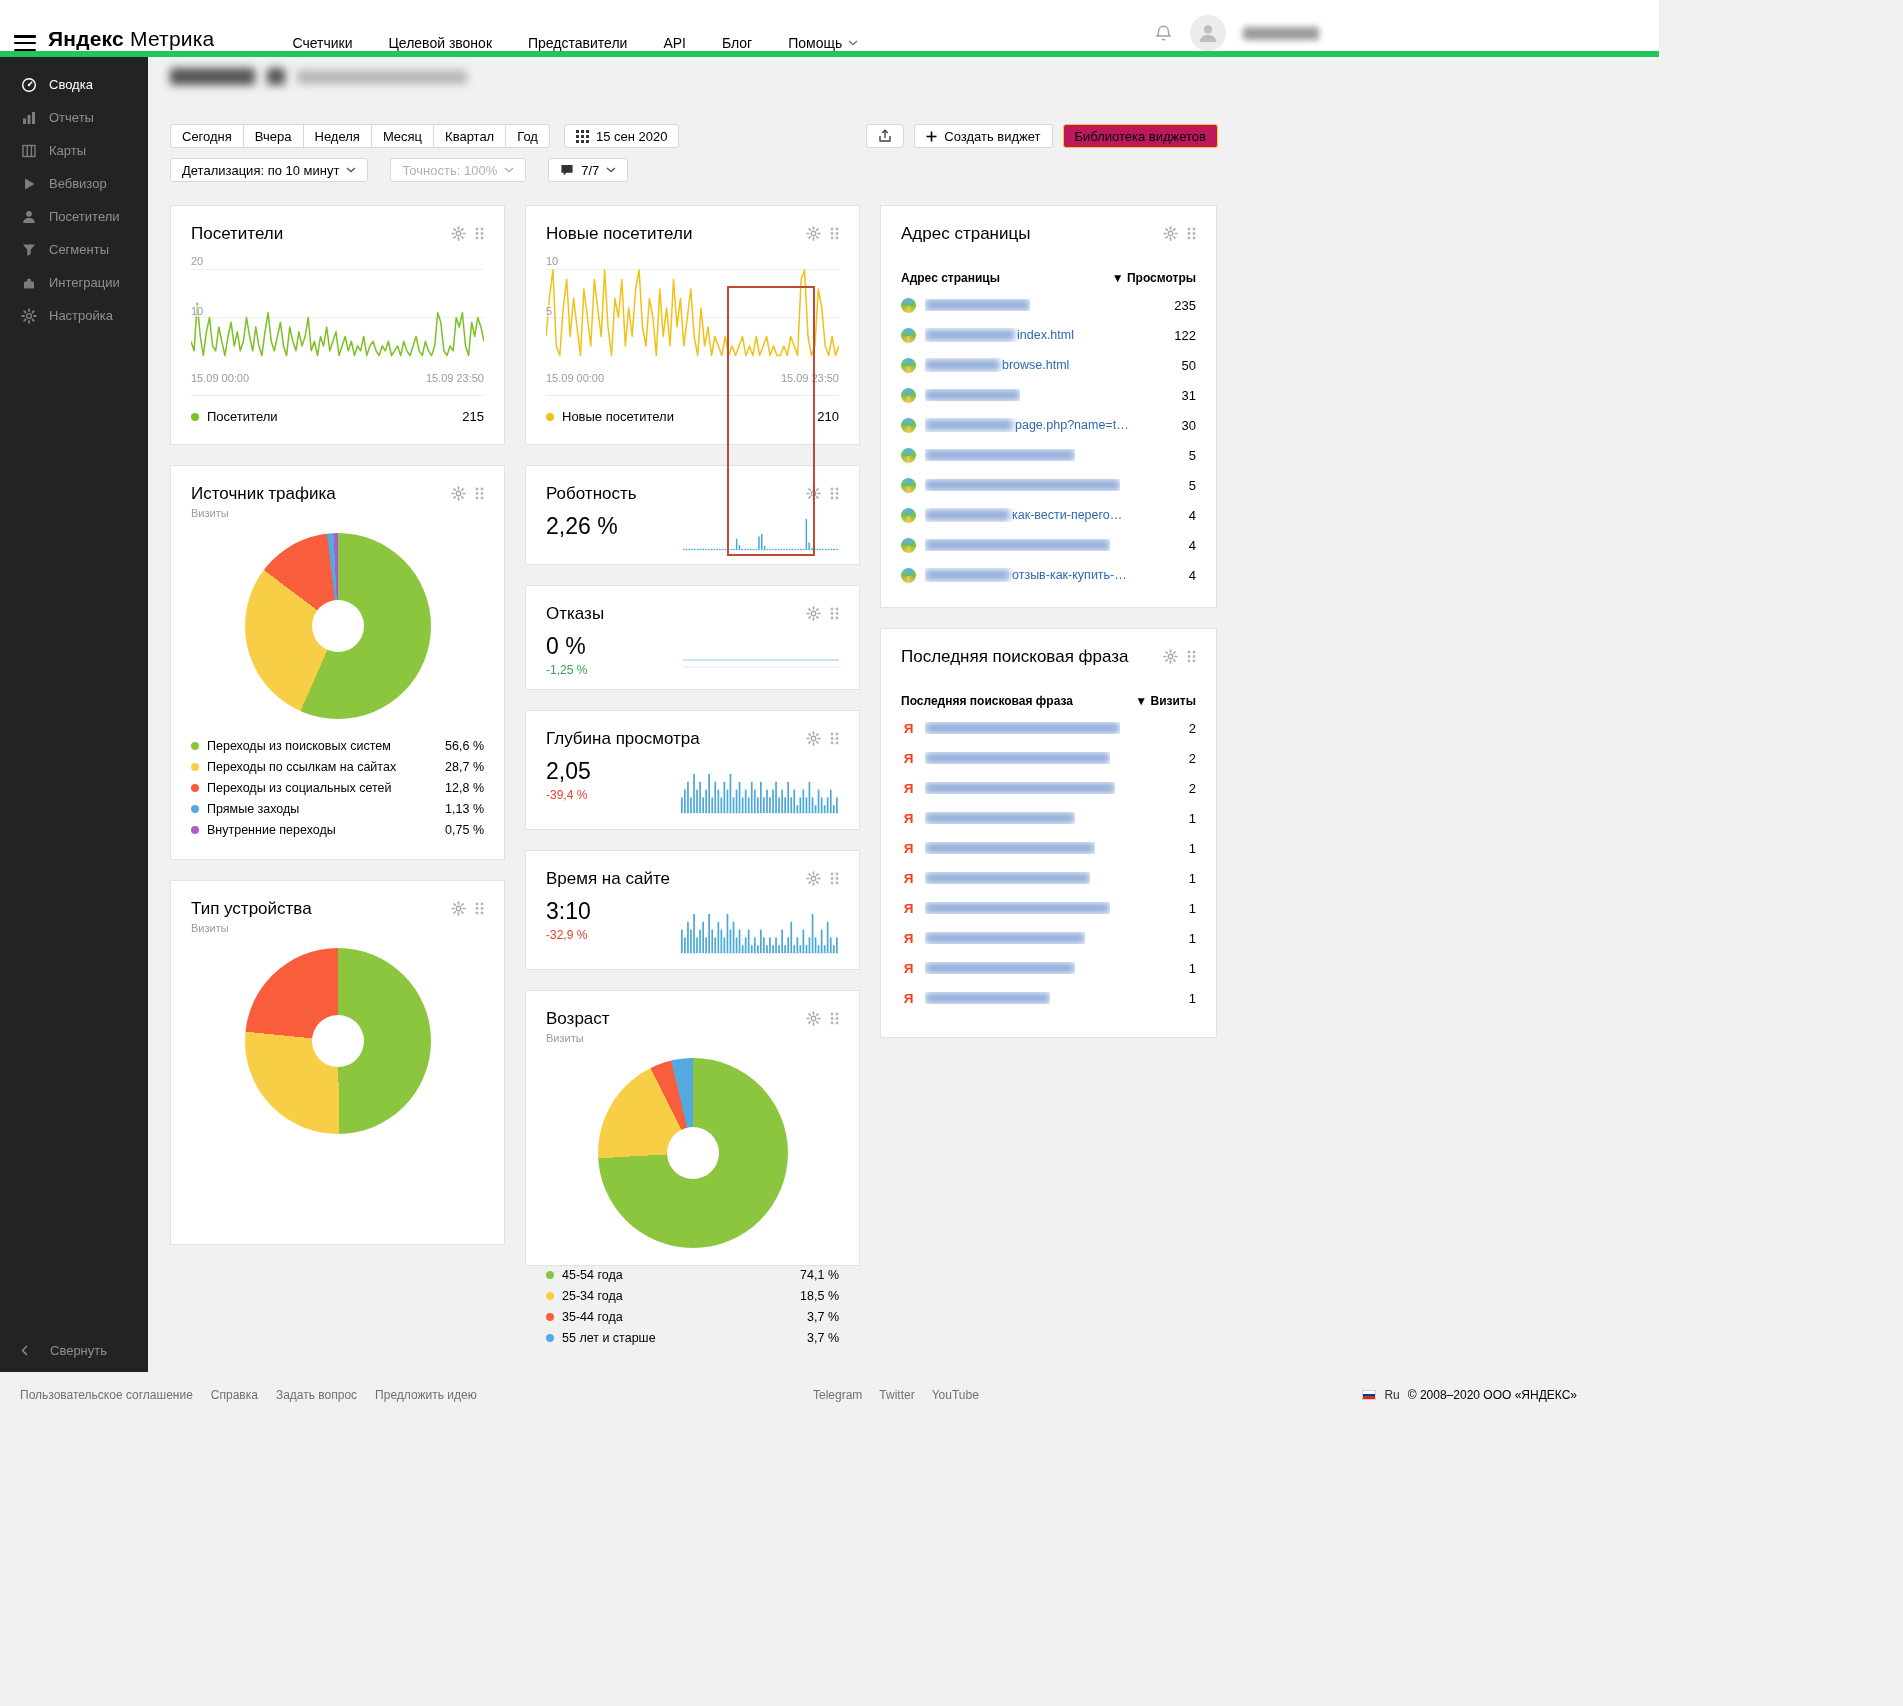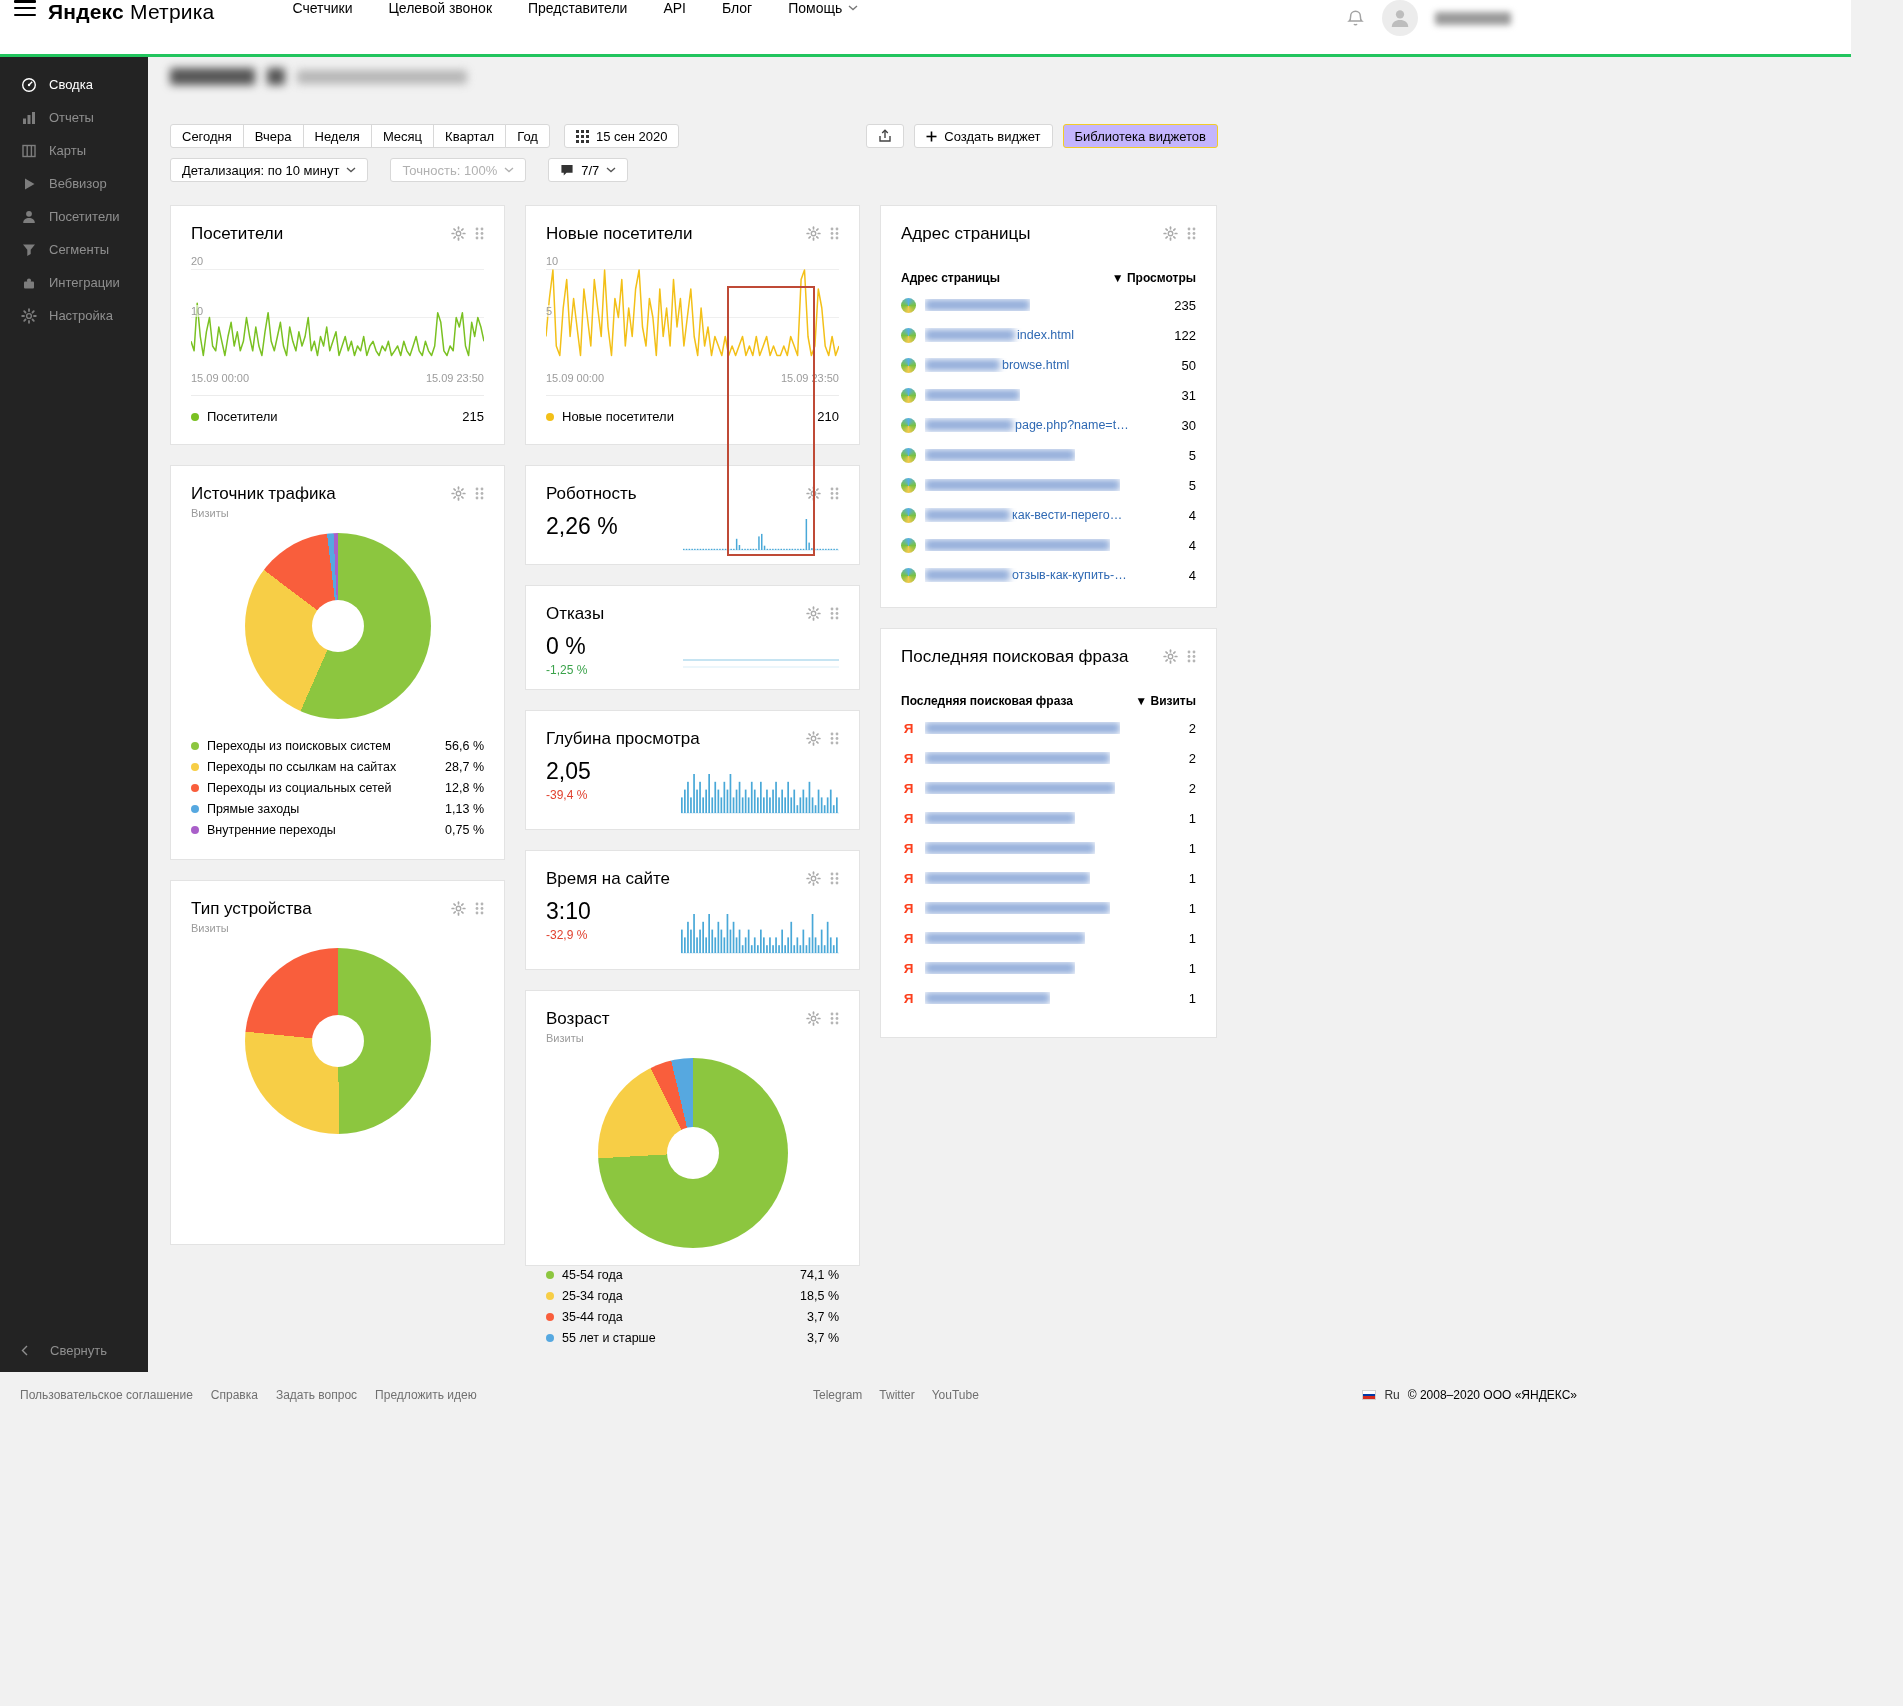--- a/index.html
+++ b/index.html
@@ -1,21 +1,21 @@
 <!DOCTYPE html>
 <html><head>
 <meta charset="utf-8">
 <style>
   *{margin:0;padding:0;box-sizing:border-box}
   html,body{width:1903px;height:1706px}
   body{position:relative;background:#f1f1f1;font-family:"Liberation Sans","DejaVu Sans",sans-serif;color:#000;overflow:hidden}
   a{text-decoration:none;color:inherit}
 
   
-  .topbar{position:absolute;top:0;left:0;width:1851px;height:57px;background:#fff;border-bottom:3px solid #22c55e;display:flex;align-items:flex-start;z-index:5}
+  .topbar{position:absolute;top:0;left:0;width:1659px;height:57px;background:#fff;border-bottom:6px solid #22c55e;display:flex;align-items:flex-end;z-index:5}
   .hamburger{margin-left:14px;width:22px;height:16px;display:flex;flex-direction:column;justify-content:space-between;cursor:pointer}
   .hamburger i{display:block;height:2.5px;background:#000;border-radius:1px}
   .logo{margin-left:12px;font-size:21px;letter-spacing:.2px;cursor:pointer;white-space:nowrap}
   .logo .brand{font-weight:700}
   .topnav{display:flex;gap:36px;margin-left:78px;font-size:14px}
   .topnav a{color:#000;cursor:pointer;display:flex;align-items:center;gap:6px}
   .top-right{margin-left:auto;margin-right:340px;display:flex;align-items:center;gap:17px}
   .avatar{width:36px;height:36px;border-radius:50%;background:#ececec;display:flex;align-items:center;justify-content:center;overflow:hidden;cursor:pointer}
   .blur-name{width:76px;height:13px;background:#9a9a9a;border-radius:2px;filter:blur(3px)}
 
@@ -40,21 +40,21 @@
   .toolbar2{position:absolute;top:101px;left:0;display:flex;align-items:flex-end;gap:22px}
   .btn{display:inline-flex;align-items:center;gap:7px;height:24px;padding:0 11px;background:#fff;border:1px solid #d8d8d8;border-radius:3px;font-size:13px;color:#000;cursor:pointer;white-space:nowrap}
   .group{display:flex}
   .group .btn{border-radius:0;margin-right:-1px}
   .group .btn:first-child{border-radius:3px 0 0 3px}
   .group .btn:last-child{border-radius:0 3px 3px 0;margin-right:0}
   .btn.date{margin-left:14px}
   .btn.dim{color:#b1b1b1}
   .right-actions{margin-left:auto;display:flex;align-items:center;gap:10px}
   .btn.icon-only{width:38px;justify-content:center;padding:0}
-  .btn.yellow{background:#c4b5fd;border-color:#f3cd27}
+  .btn.yellow{background:#be185d;border-color:#f3cd27}
 
   
   .grid{position:absolute;top:148px;left:0;display:flex;gap:20px;align-items:flex-start}
   .col{display:flex;flex-direction:column}
   .col1,.col2{width:335px}
   .col3{width:337px}
   .card{background:#fff;border:1px solid #e3e3e3;margin-bottom:20px;padding:18px 20px;position:relative}
   .card-head{display:flex;align-items:flex-start}
   .w-title{font-size:17px}
   .w-icons{margin-left:auto;display:flex;align-items:center;gap:9px;margin-top:2px}

